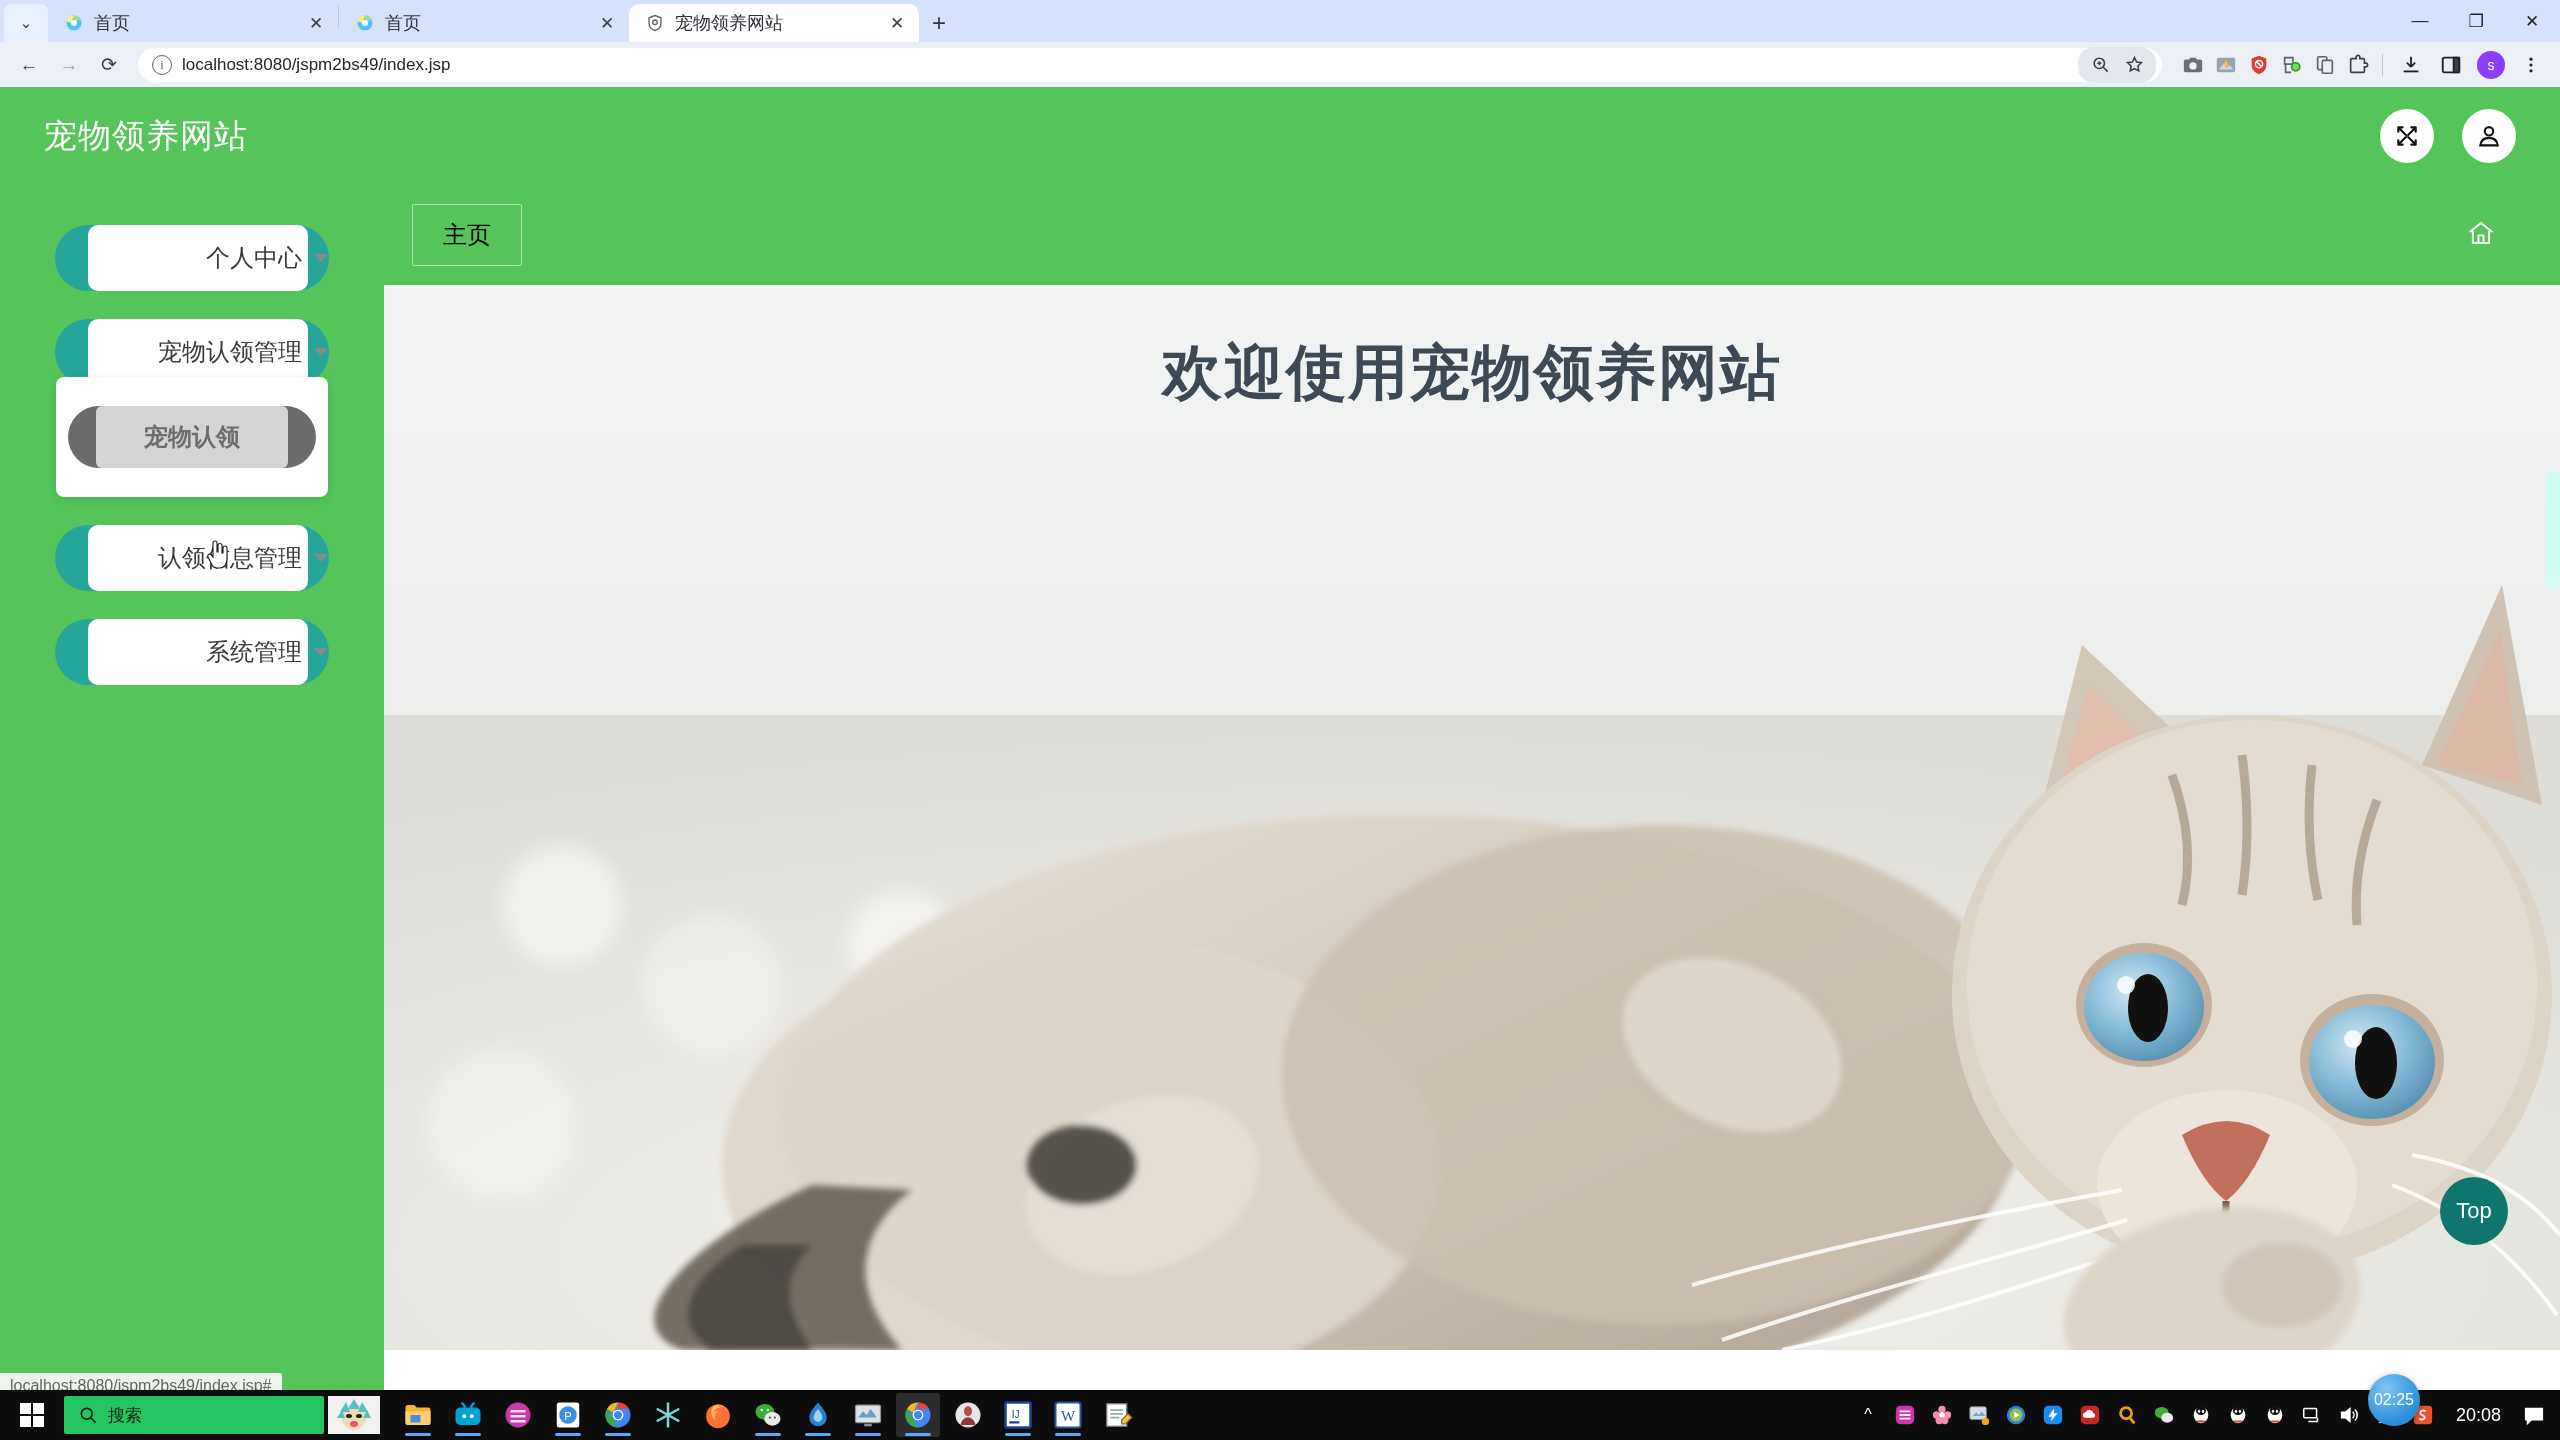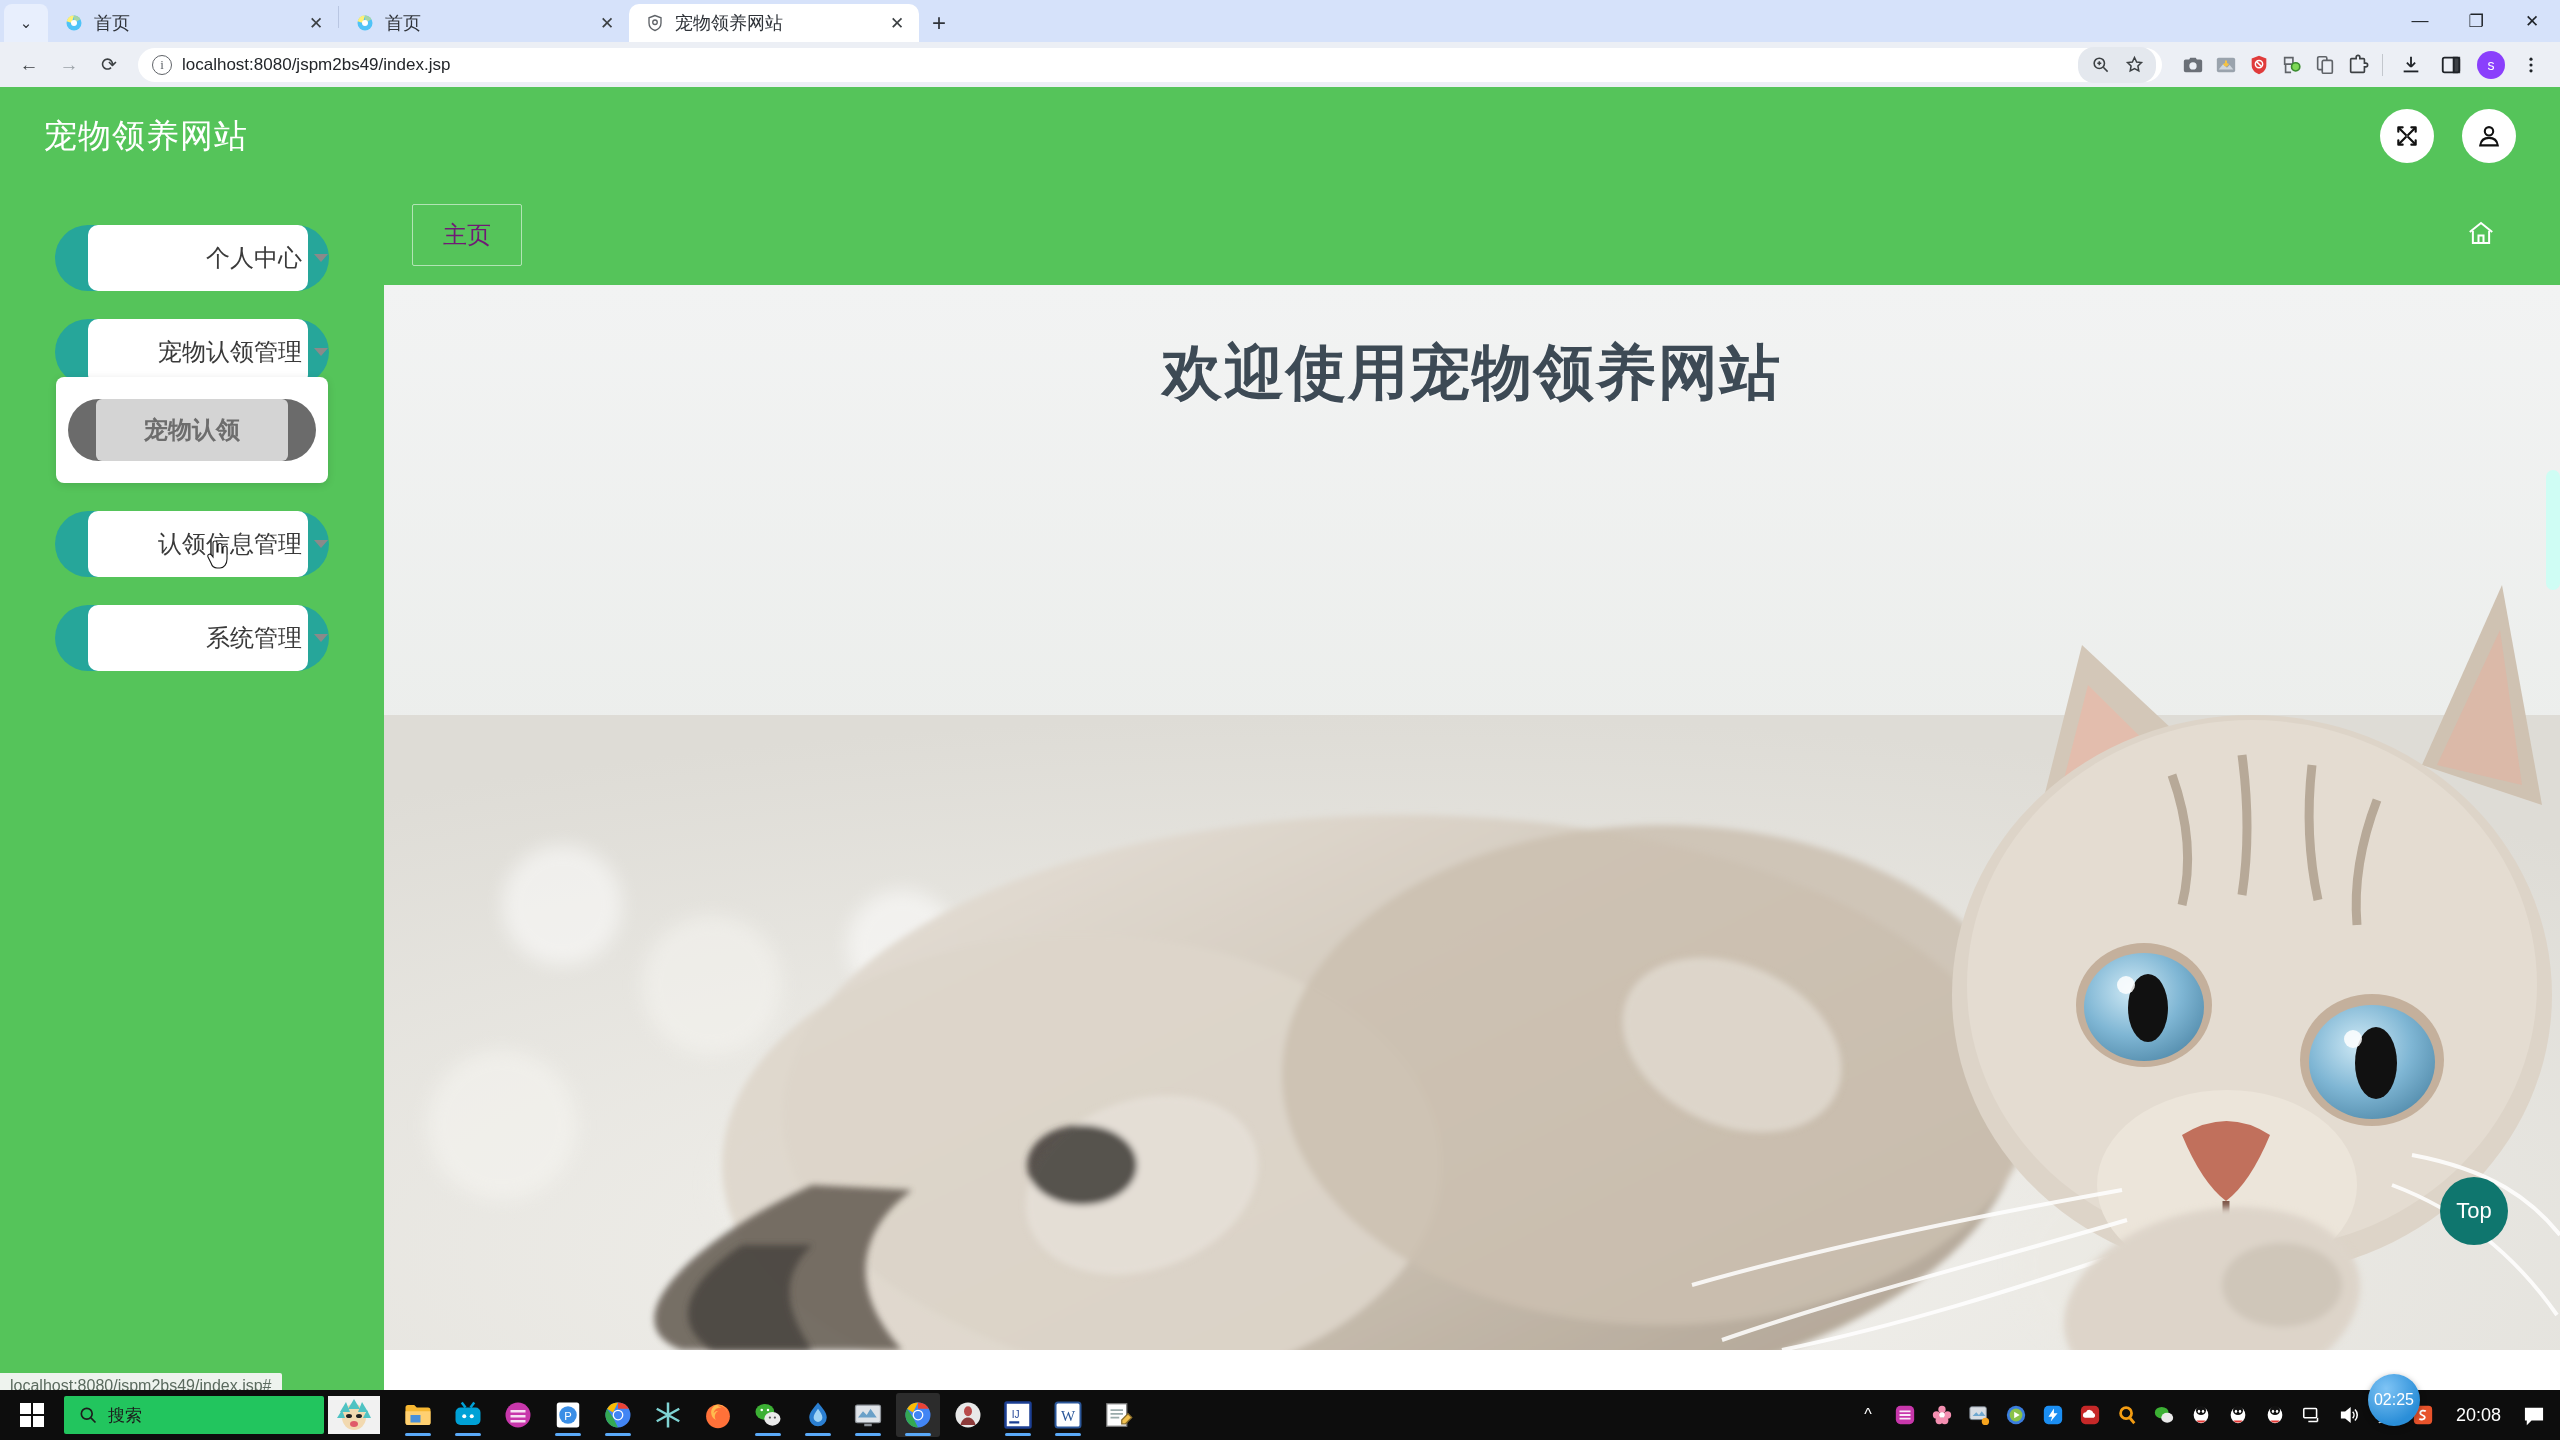--- a/index.html
+++ b/index.html
@@ -129,21 +129,21 @@
     width: 0; height: 0; border-left: 7px solid transparent;
     border-right: 7px solid transparent; border-top: 8px solid #8a8a8a;
     display: inline-block; margin-left: 4px;
   }
   .submenu {
     background: #fff; border-radius: 8px; margin: 0 56px;
     padding: 18px 0; box-shadow: 0 2px 8px rgba(0,0,0,.12);
     margin-top: -8px; position: relative; z-index: 5;
   }
   .sub-item {
-    position: relative; height: 62px; margin: 4px 12px;
+    position: relative; height: 62px; margin: 11px 12px;
     display: flex; align-items: center; justify-content: center;
   }
   .sub-item .pill-bg {
     position: absolute; left: 0; right: 0; top: 0; bottom: 0;
     background: #6b6b6b; border-radius: 34px;
   }
   .sub-item .pill-fg {
     position: absolute; left: 28px; right: 28px; top: 0; bottom: 0;
     background: #d4d4d4; border-radius: 6px;
   }
@@ -154,21 +154,21 @@
     width: 26px; height: 30px;
   }
 
   .content { flex: 1; background: #fff; position: relative; overflow: hidden; }
   .tabbar {
     height: 100px; background: #55c45a;
     display: flex; align-items: center; padding: 0 28px;
   }
   .page-tab {
     border: 1px solid rgba(255,255,255,.55);
-    padding: 14px 30px; color: #701a75; font-size: 24px; border-radius: 2px;
+    padding: 14px 30px; color: #000000; font-size: 24px; border-radius: 2px;
   }
   .tabbar-right { margin-left: auto; padding-right: 36px; }
 
   .hero {
     position: relative; height: 1065px; background: #eef4ef; overflow: hidden;
   }
   .hero-img {
     position: absolute; left: 0; top: 0; width: 100%; height: 1065px;
     overflow: hidden;
   }

